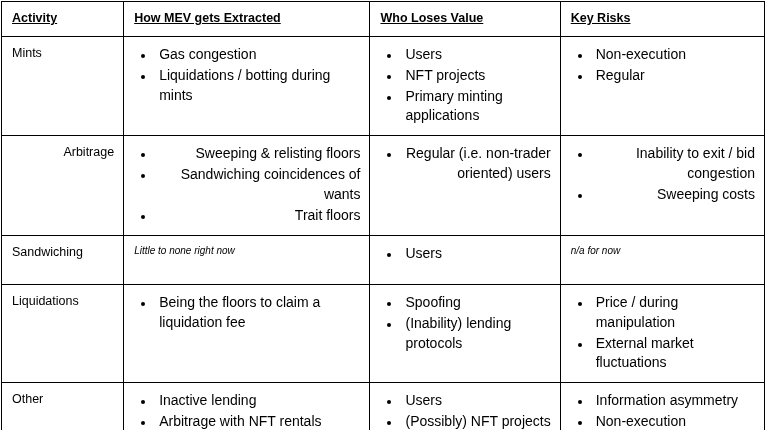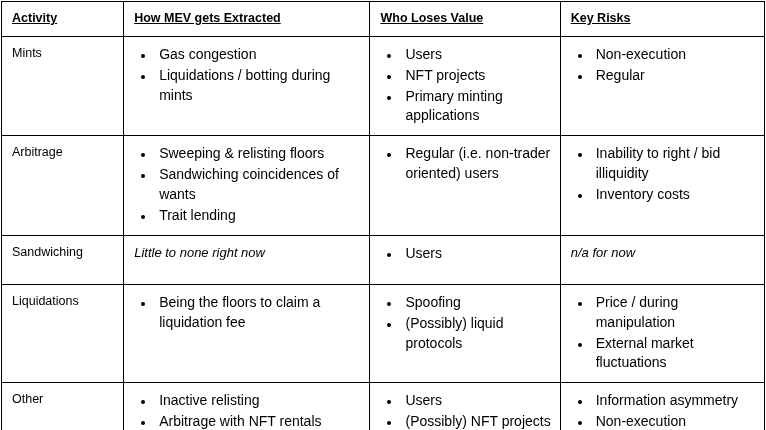--- a/index.html
+++ b/index.html
@@ -63,25 +63,25 @@
     margin: 0 0 1px 0;
     padding-left: 4px;
     font-size: 14px;
     line-height: 1.42;
   }
   ul.bullets li::marker {
     font-size: 12px;
   }
   .plain-italic {
     font-style: italic;
-    font-size: 13px;
+    font-size: 10px;
     line-height: 1.42;
   }
   .row-mints td { height: 74px; }
-  .row-arbitrage td { height: 80px; }
+  .row-arbitrage td { height: 80px; text-align: right; }
   .row-sandwiching td { height: 32px; }
   .row-liquidations td { height: 80px; }
   .row-other td { height: 74px; }
 </style>
 </head>
 <body>
 
 <div class="table-wrap">
   <table class="mev-table">
     <colgroup>
@@ -121,32 +121,32 @@
           </ul>
         </td>
       </tr>
 
       <tr class="row-arbitrage">
         <td class="activity-cell">Arbitrage</td>
         <td>
           <ul class="bullets">
             <li>Sweeping &amp; relisting floors</li>
             <li>Sandwiching coincidences of wants</li>
-            <li>Trait lending</li>
+            <li>Trait floors</li>
           </ul>
         </td>
         <td>
           <ul class="bullets">
             <li>Regular (i.e. non-trader oriented) users</li>
           </ul>
         </td>
         <td>
           <ul class="bullets">
-            <li>Inability to right / bid illiquidity</li>
-            <li>Inventory costs</li>
+            <li>Inability to exit / bid congestion</li>
+            <li>Sweeping costs</li>
           </ul>
         </td>
       </tr>
 
       <tr class="row-sandwiching">
         <td class="activity-cell">Sandwiching</td>
         <td>
           <div class="plain-italic">Little to none right now</div>
         </td>
         <td>
@@ -162,36 +162,36 @@
       <tr class="row-liquidations">
         <td class="activity-cell">Liquidations</td>
         <td>
           <ul class="bullets">
             <li>Being the floors to claim a liquidation fee</li>
           </ul>
         </td>
         <td>
           <ul class="bullets">
             <li>Spoofing</li>
-            <li>(Possibly) liquid protocols</li>
+            <li>(Inability) lending protocols</li>
           </ul>
         </td>
         <td>
           <ul class="bullets">
             <li>Price / during manipulation</li>
             <li>External market fluctuations</li>
           </ul>
         </td>
       </tr>
 
       <tr class="row-other">
         <td class="activity-cell">Other</td>
         <td>
           <ul class="bullets">
-            <li>Inactive relisting</li>
+            <li>Inactive lending</li>
             <li>Arbitrage with NFT rentals and/or liquid delegation</li>
           </ul>
         </td>
         <td>
           <ul class="bullets">
             <li>Users</li>
             <li>(Possibly) NFT projects</li>
           </ul>
         </td>
         <td>

